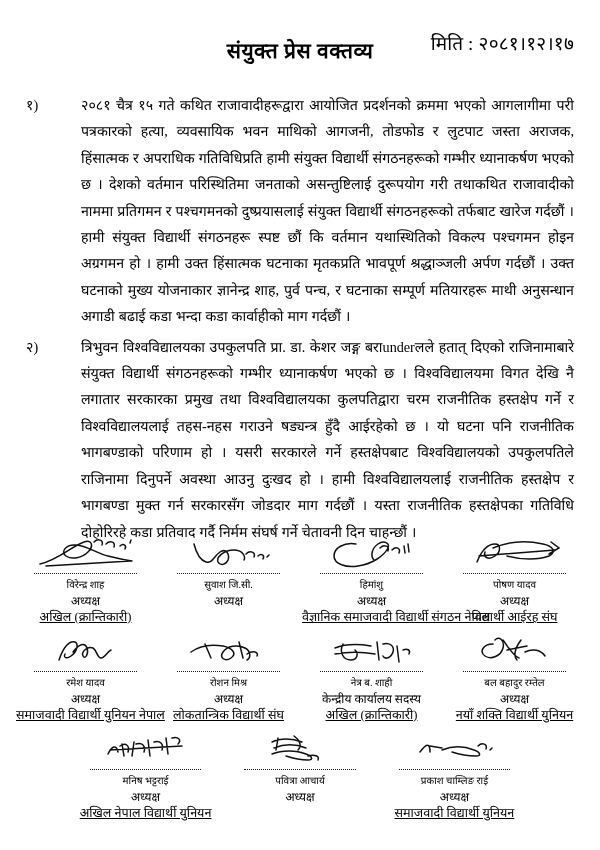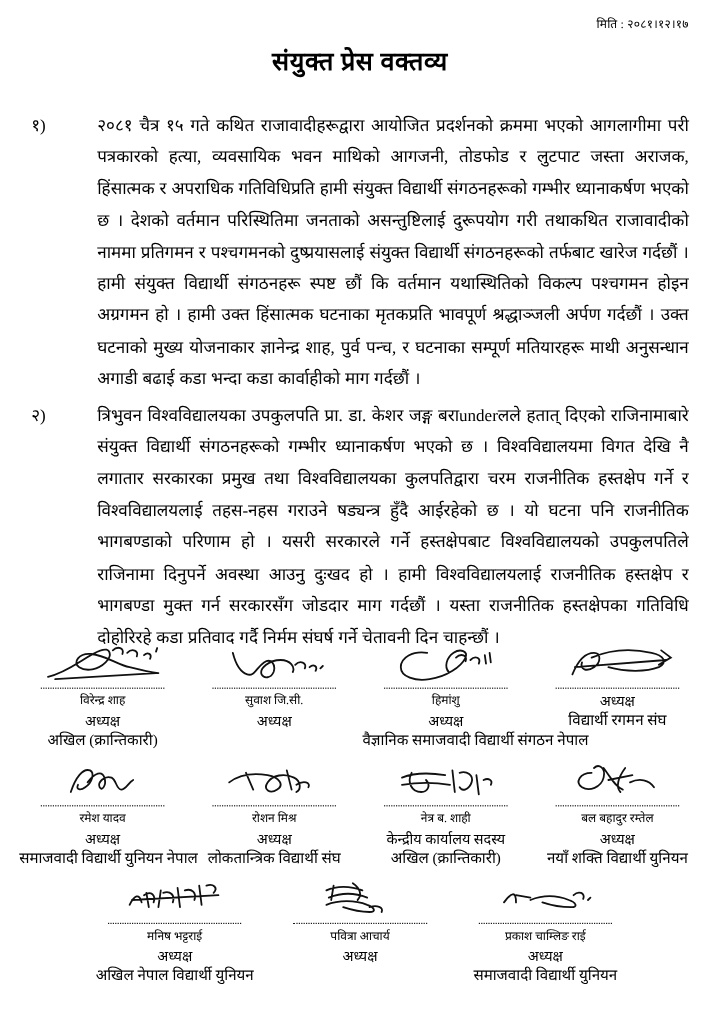--- a/index.html
+++ b/index.html
@@ -16,23 +16,23 @@
     width: 600px;
     height: 850px;
     background: #ffffff;
     overflow: hidden;
     box-sizing: border-box;
   }
 
   
   .date-line {
     position: absolute;
-    top: 12px;
+    top: 30px;
     right: 26px;
-    font-size: 10px;
+    font-size: 19px;
     letter-spacing: 0.2px;
     white-space: nowrap;
   }
   .doc-title {
     position: absolute;
     top: 36px;
     left: 0;
     width: 600px;
     text-align: center;
     font-size: 21px;
@@ -116,20 +116,21 @@
   .sig-post {
     font-size: 12px;
     line-height: 16px;
     white-space: nowrap;
     text-align: center;
   }
   .sig-org {
     font-size: 12.6px;
     line-height: 17px;
     white-space: nowrap;
+    text-decoration: underline;
   }
 </style>
 </head>
 <body>
 
 <div id="page">
 
   <div class="date-line">मिति : २०८१।१२।१७</div>
 
   <div class="doc-title">संयुक्त प्रेस वक्तव्य</div>
@@ -187,22 +188,23 @@
         <div class="sig-org">वैज्ञानिक समाजवादी विद्यार्थी संगठन नेपाल</div>
       </div>
 
       <div class="sig-cell">
         <div class="sig-scribble">
           <svg width="104" height="36" viewBox="0 0 104 36">
             <path d="M14 26 C18 16, 24 8, 32 8 C38 8, 38 16, 32 20 C26 24, 20 22, 22 16 M30 12 C44 6, 62 4, 80 8 C90 10, 94 16, 86 20 C76 24, 58 24, 44 20 M16 20 L92 14 M88 6 L96 12 L86 18" stroke="#111" stroke-width="1.5" fill="none" stroke-linecap="round"></path>
           </svg>
         </div>
         <div class="sig-rule"></div>
-        <div class="sig-post">अध्यक्ष</div>
-        <div class="sig-org">विद्यार्थी रगमन संघ</div>
+        <div class="sig-name">पोषण यादव</div>
+        <div class="sig-post">अध्यक्ष</div>
+        <div class="sig-org">विद्यार्थी आईरह संघ</div>
       </div>
 
     </div>
 
     <div class="sig-row row-2">
 
       <div class="sig-cell">
         <div class="sig-scribble">
           <svg width="94" height="36" viewBox="0 0 94 36">
             <path d="M20 26 C24 14, 30 6, 36 8 C40 10, 38 18, 32 22 C28 25, 24 24, 26 20 M34 18 C40 10, 46 8, 48 14 C50 20, 46 26, 44 22 C42 18, 48 12, 54 14 C58 16, 58 24, 62 24 C66 24, 68 18, 72 16" stroke="#111" stroke-width="1.5" fill="none" stroke-linecap="round"></path>

